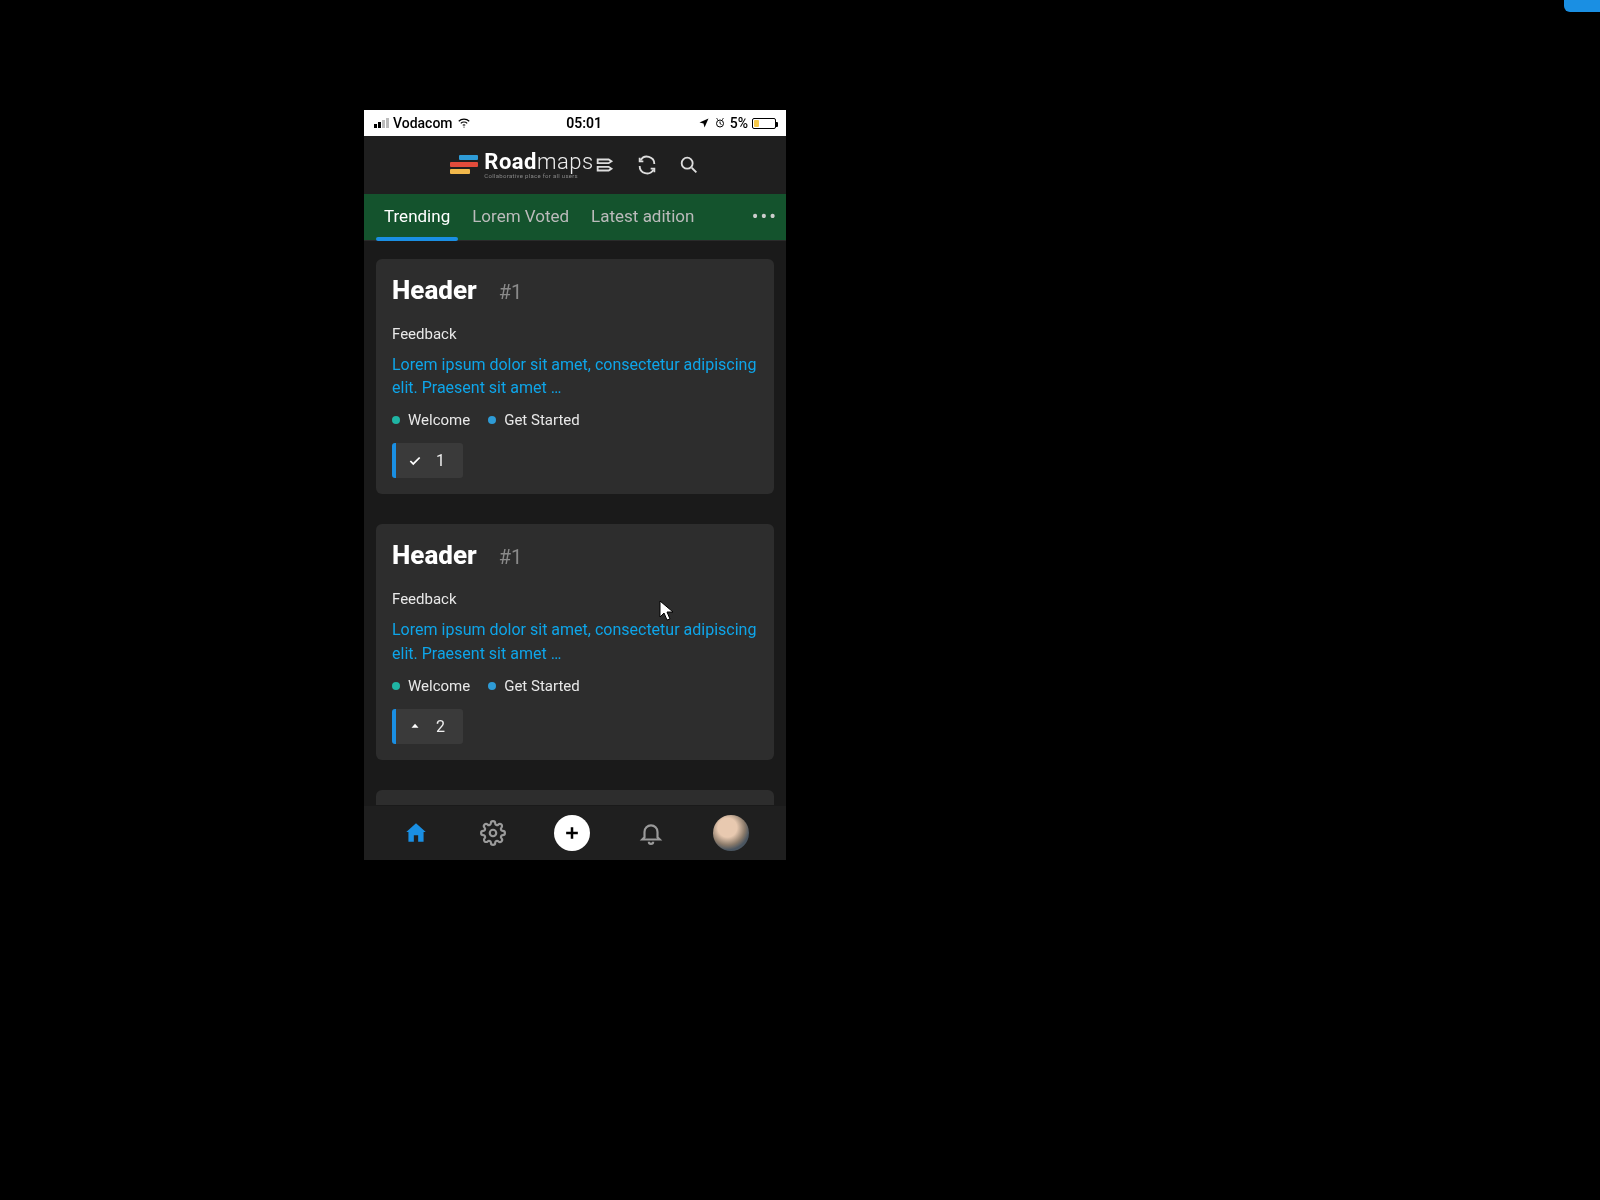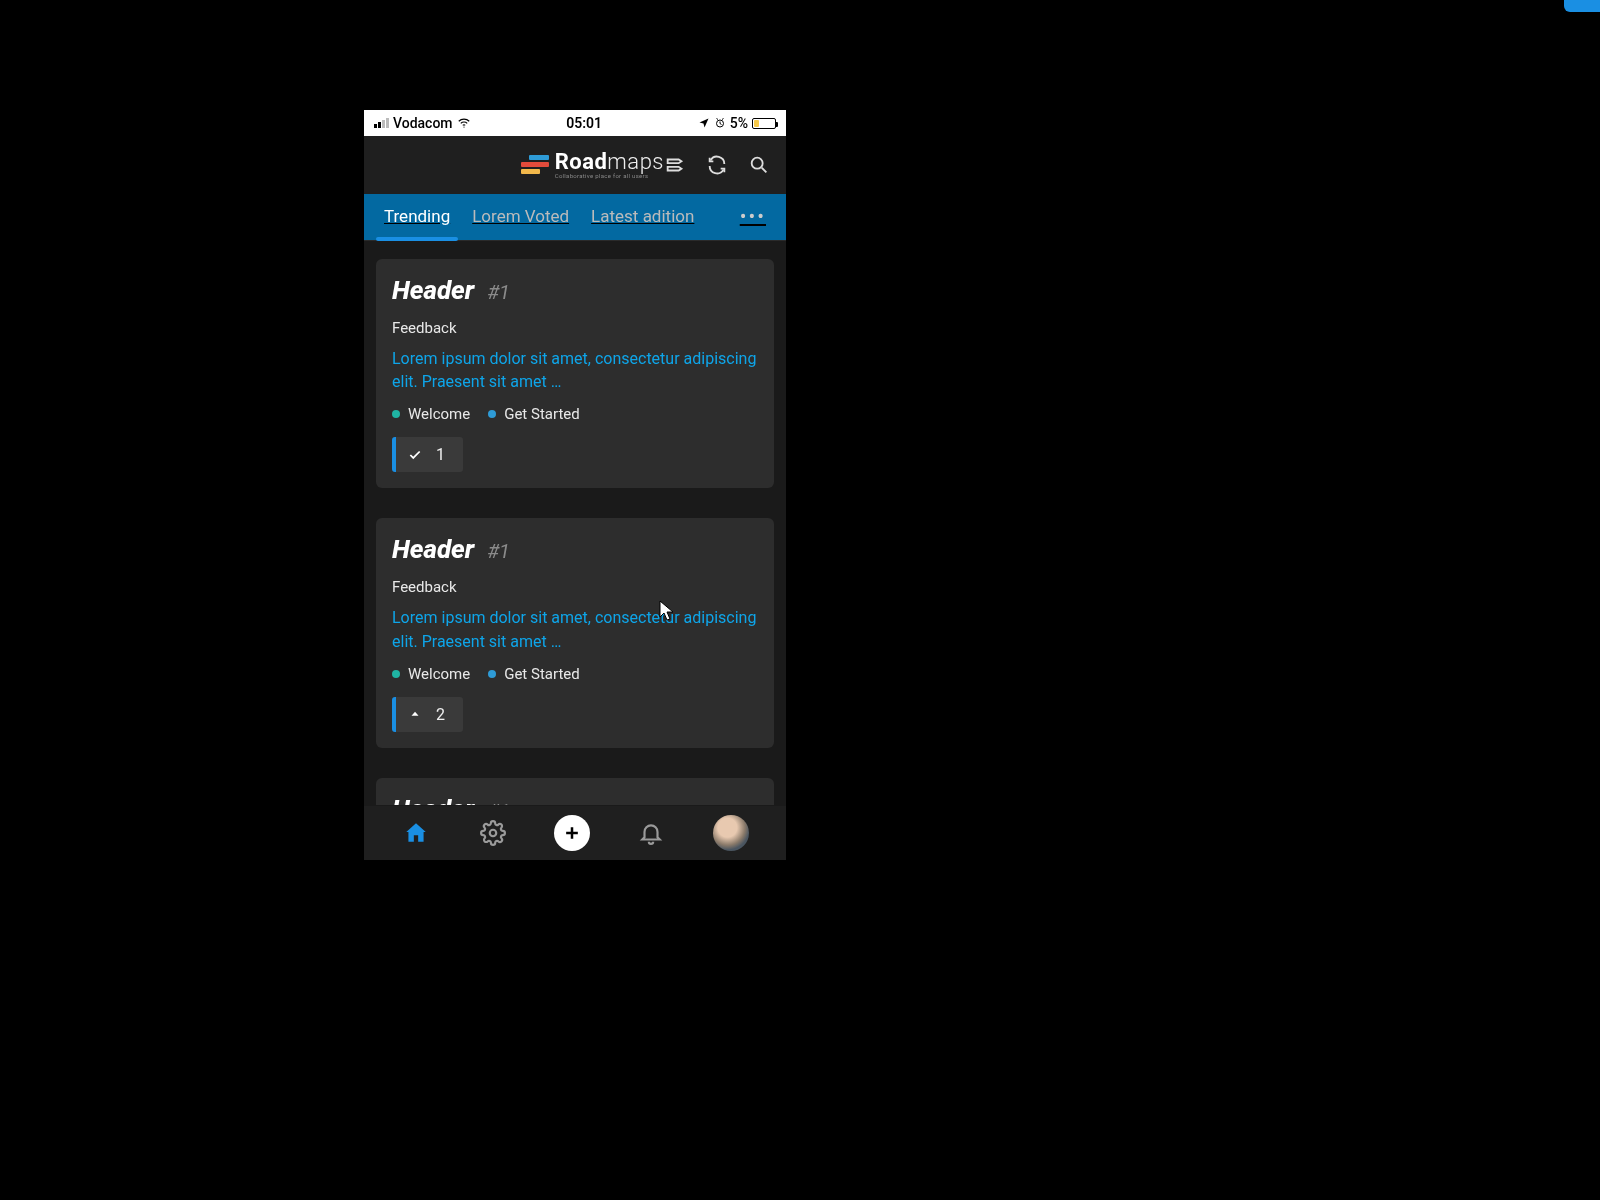--- a/index.html
+++ b/index.html
@@ -48,62 +48,61 @@
   .battery::after {
     content:''; position:absolute; right:-3px; top:3px; width:2px; height:5px; background:#000; border-radius:0 1px 1px 0;
   }
   .battery-fill { position:absolute; left:1px; top:1px; bottom:1px; width:22%; background:#f7c948; border-radius:1px; }
 
   
   .app-header {
     height: 58px;
     display: flex;
     align-items: center;
-    justify-content: flex-end;
+    justify-content: center;
     padding: 0 16px;
     background: #1f1f1f;
   }
   .logo { display:flex; align-items:center; gap:6px; }
   .logo-mark { width:28px; height:20px; display:flex; flex-direction:column; gap:2px; }
   .logo-mark div { height:5px; border-radius:1px; }
   .logo-mark div:nth-child(1){ background:#2E9BD6; width:70%; margin-left:30%;}
   .logo-mark div:nth-child(2){ background:#E24B3B; width:100%;}
   .logo-mark div:nth-child(3){ background:#F2B84B; width:70%;}
   .logo-text { color:#fff; font-size:22px; letter-spacing:0.5px; line-height:1; }
   .logo-text .bold { font-weight:700; }
   .logo-text .light { font-weight:300; color:#eee; }
   .logo-sub { font-size:6px; color:#888; letter-spacing:0.3px; display:block; margin-top:-1px; }
   .header-actions { display:flex; align-items:center; gap:20px; }
   .icon-btn { width:22px; height:22px; color:#ddd; cursor:pointer; display:flex; align-items:center; justify-content:center; }
 
   
   .tabs {
     display:flex; align-items:center; gap:22px;
-    padding: 10px 20px 0 20px;
-    background:#0369a1;
+    padding: 10px 8px 0 20px;
+    background:#14532d;
     border-bottom:1px solid #2a2a2a;
     position:relative;
-    text-decoration:underline;
   }
   .tab { color:#bbb; font-size:17px; padding-bottom:12px; cursor:pointer; }
   .tab.active { color:#fff; }
   .tab-underline {
     position:absolute; bottom:-1px; left:12px; width:82px; height:4px; background:#1a8fe3; border-radius:2px;
   }
   .tabs-more { margin-left:auto; color:#ccc; font-size:20px; letter-spacing:2px; cursor:pointer; padding-bottom:12px; }
 
   
   .feed { padding: 18px 12px 0 12px; height: calc(100% - 26px - 58px - 48px - 54px); overflow:hidden; }
   .card {
     background:#2d2d2d; border-radius:6px; padding:16px; margin-bottom:30px;
   }
-  .card-title-row { display:flex; align-items:baseline; gap:13px;font-style:italic; }
+  .card-title-row { display:flex; align-items:baseline; gap:22px; }
   .card-title { color:#fff; font-weight:800; font-size:26px; }
   .card-rank { color:#8a8a8a; font-size:20px; font-weight:400; }
-  .card-sub { color:#e8e8e8; font-size:15px; margin-top:14px; }
+  .card-sub { color:#e8e8e8; font-size:15px; margin-top:20px; }
   .card-body { color:#0ea5e9; font-size:16px; line-height:1.45; margin-top:10px; }
   .card-tags { display:flex; gap:18px; margin-top:12px;align-items:center; }
   .tag { display:flex; align-items:center; gap:8px; color:#e8e8e8; font-size:15px; }
   .dot { width:8px; height:8px; border-radius:50%; }
   .dot.teal { background:#1fb5a4; }
   .dot.blue { background:#2e9bd6; }
   .vote-btn {
     margin-top:14px; display:inline-flex; align-items:center; gap:14px;
     background:#3a3a3a; border-left:4px solid #1a8fe3; color:#eee;
     padding: 8px 18px 8px 12px; border-radius:3px; cursor:pointer;

